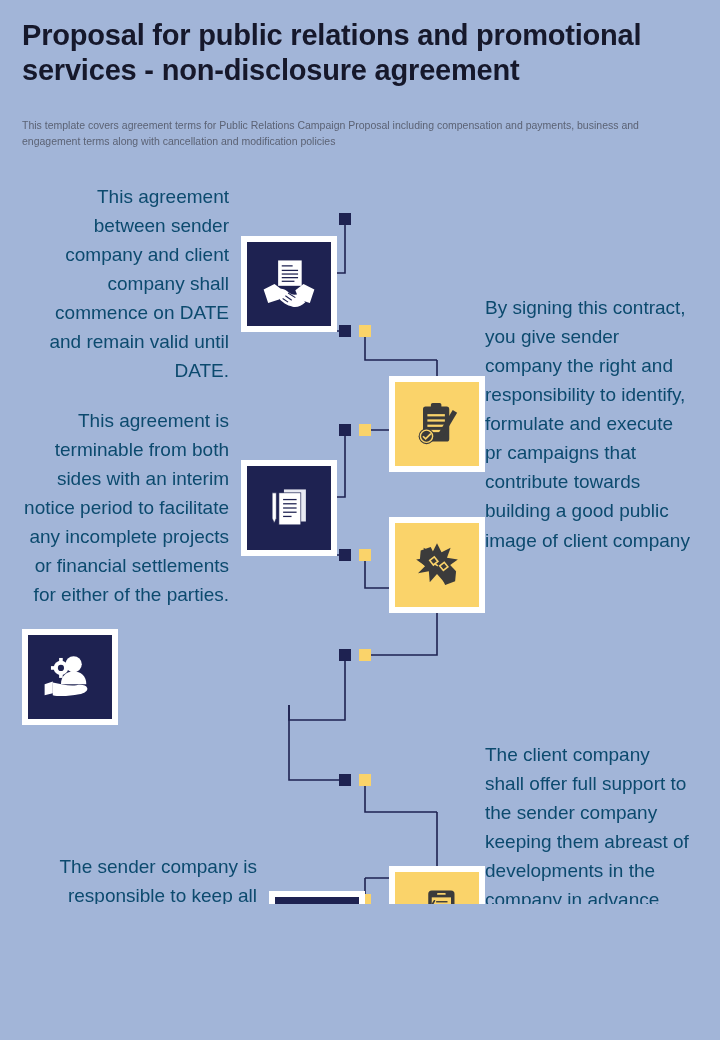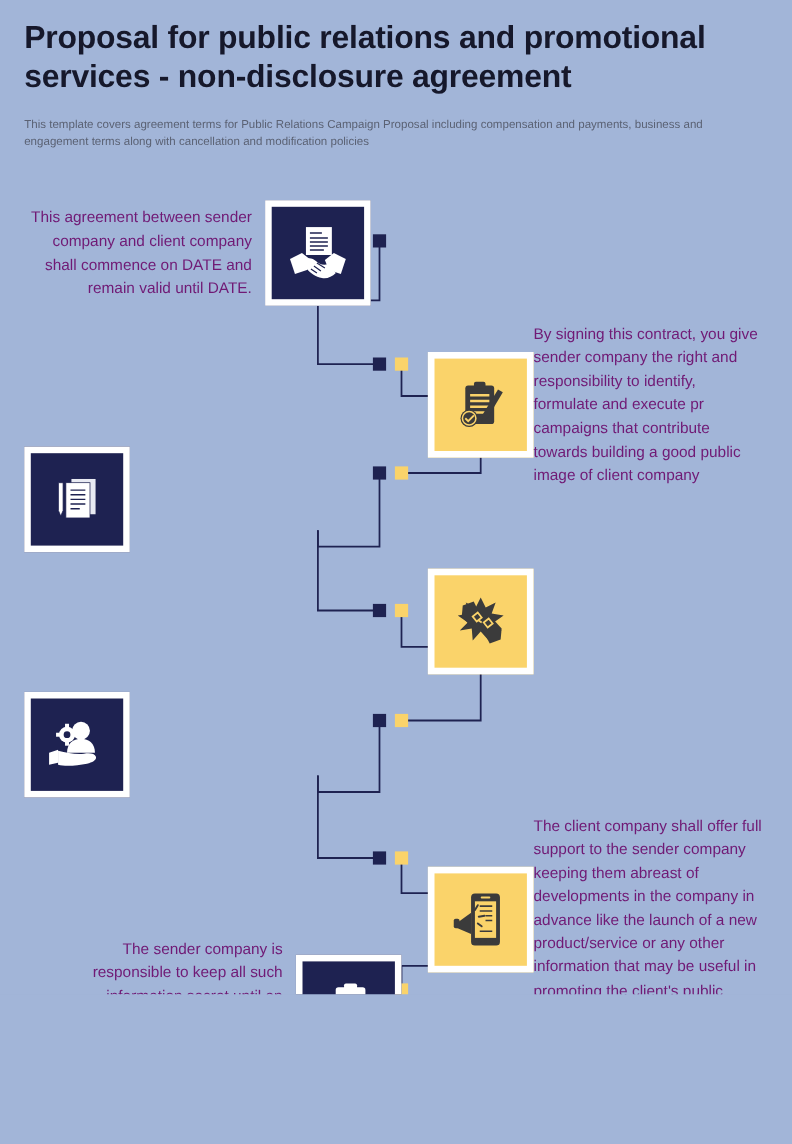--- a/index.html
+++ b/index.html
@@ -25,21 +25,21 @@
   }
   .title {
     font-size: 29px;
     font-weight: bold;
     color: #16182b;
     line-height: 1.22;
     letter-spacing: -0.2px;
     margin: 0;
   }
   .subtitle {
-    margin: 16px 0 0 0;
+    margin: 28px 0 0 0;
     font-size: 10.5px;
     color: #5b6274;
     line-height: 1.55;
     max-width: 652px;
   }
 
   
   .wires {
     position: absolute;
     left: 0; top: 0;
@@ -50,23 +50,23 @@
   
   .row {
     position: absolute;
     display: flex;
     align-items: center;
   }
   .row-left { flex-direction: row; }
   .row-right { flex-direction: row; }
 
   .blurb {
-    font-size: 14px;
+    font-size: 19px;
     line-height: 1.53;
-    color: #701a75;
+    color: #0c4a6e;
   }
   .blurb-left {
     width: 218px;
     text-align: right;
     padding-right: 12px;
   }
   .blurb-right {
     width: 208px;
     text-align: left;
   }
@@ -193,20 +193,21 @@
           <circle cx="20" cy="46" r="9" fill="#3b3b3b"></circle>
           <circle cx="20" cy="46" r="7" fill="none" stroke="#fad36a" stroke-width="1.6"></circle>
           <path d="M16 46 l3 3 l6 -6" fill="none" stroke="#fad36a" stroke-width="2"></path>
         </svg>
       </span>
     </div>
     <div class="blurb blurb-right">By signing this contract, you give sender company the right and responsibility to identify, formulate and execute pr campaigns that contribute towards building a good public image of  client company</div>
   </div>
 
   <div class="row row-left" style="left:22px; top:406px; width:315px;">
+    <div class="blurb blurb-left">This agreement is terminable from both sides with an interim notice period to facilitate any incomplete projects or financial settlements for either of the parties.</div>
     <div class="card card-dark">
       <span>
         <svg width="54" height="54" viewBox="0 0 64 64">
           <rect x="26" y="10" width="26" height="38" fill="#e8eaf2"></rect>
           <rect x="20" y="14" width="26" height="38" fill="#ffffff" stroke="#1e2251" stroke-width="0.8"></rect>
           <g stroke="#1e2251" stroke-width="1.5">
             <line x1="25" y1="22" x2="41" y2="22"></line>
             <line x1="25" y1="27" x2="41" y2="27"></line>
             <line x1="25" y1="32" x2="41" y2="32"></line>
             <line x1="25" y1="37" x2="41" y2="37"></line>

